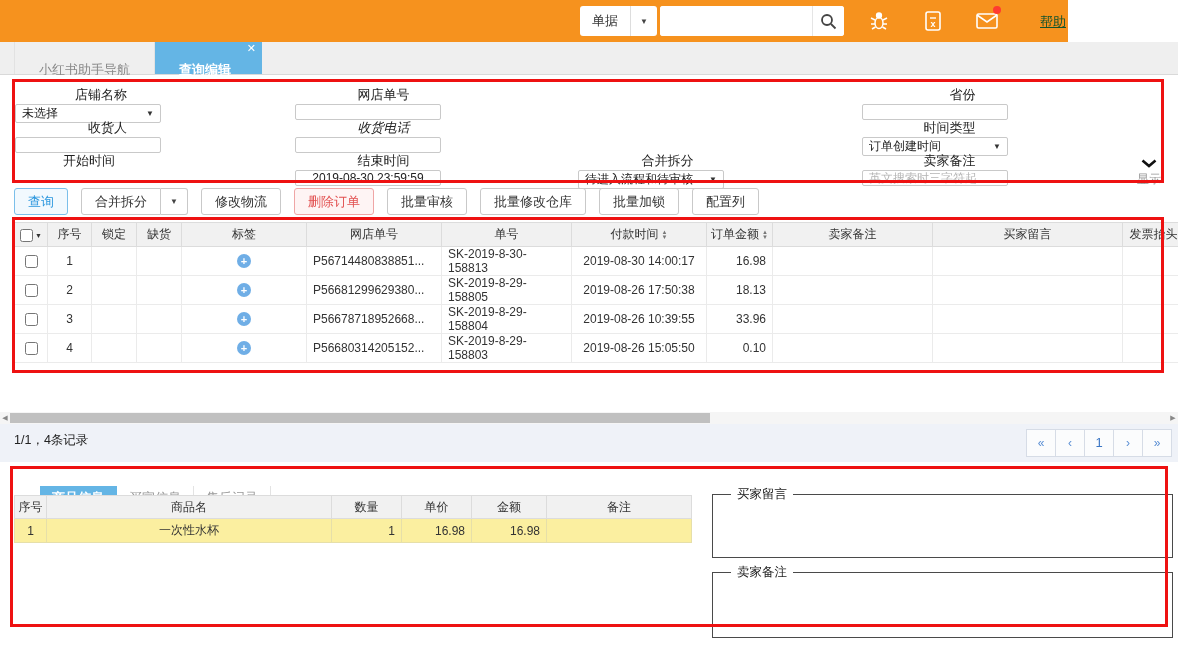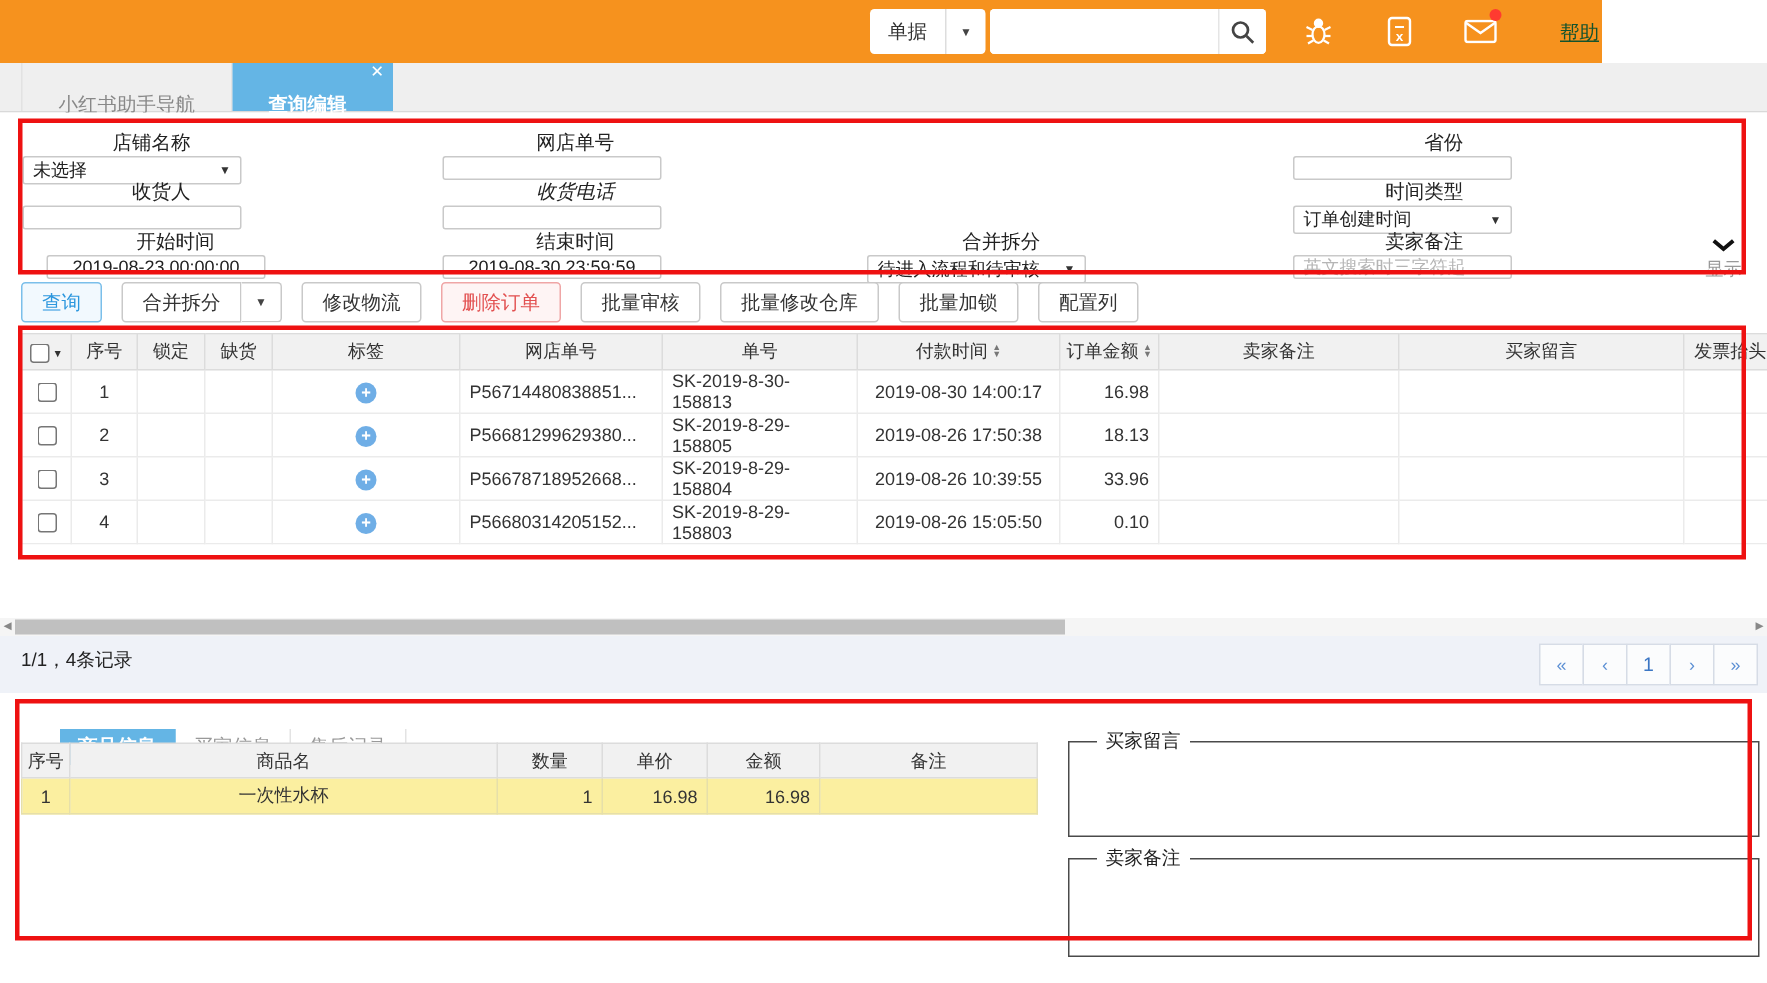--- a/index.html
+++ b/index.html
@@ -208,21 +208,20 @@
         <div class="ctl sel">
             <span>订单创建时间</span>
             <span class="caret">▼</span>
           </div>
         </div>
     </div>
 
     <div class="f-row" style="top:77px;">
       <div class="f-field" style="left:15px;margin-left:16px;">
           <span class="f-label" style="width:90px;">开始时间</span>
-        <input class="ctl" style="text-align: center;" value="2019-08-23 00:00:00">
         </div>
       <div class="f-field" style="left:295px;">
           <span class="f-label" style="width:95px;">结束时间</span>
         <input class="ctl" style="text-align: center;" value="2019-08-30 23:59:59">
         </div>
       <div class="f-field" style="left:578px;">
           <span class="f-label" style="width:97px;">合并拆分</span>
         <div class="ctl sel">
             <span>待进入流程和待审核</span>
             <span class="caret">▼</span>

